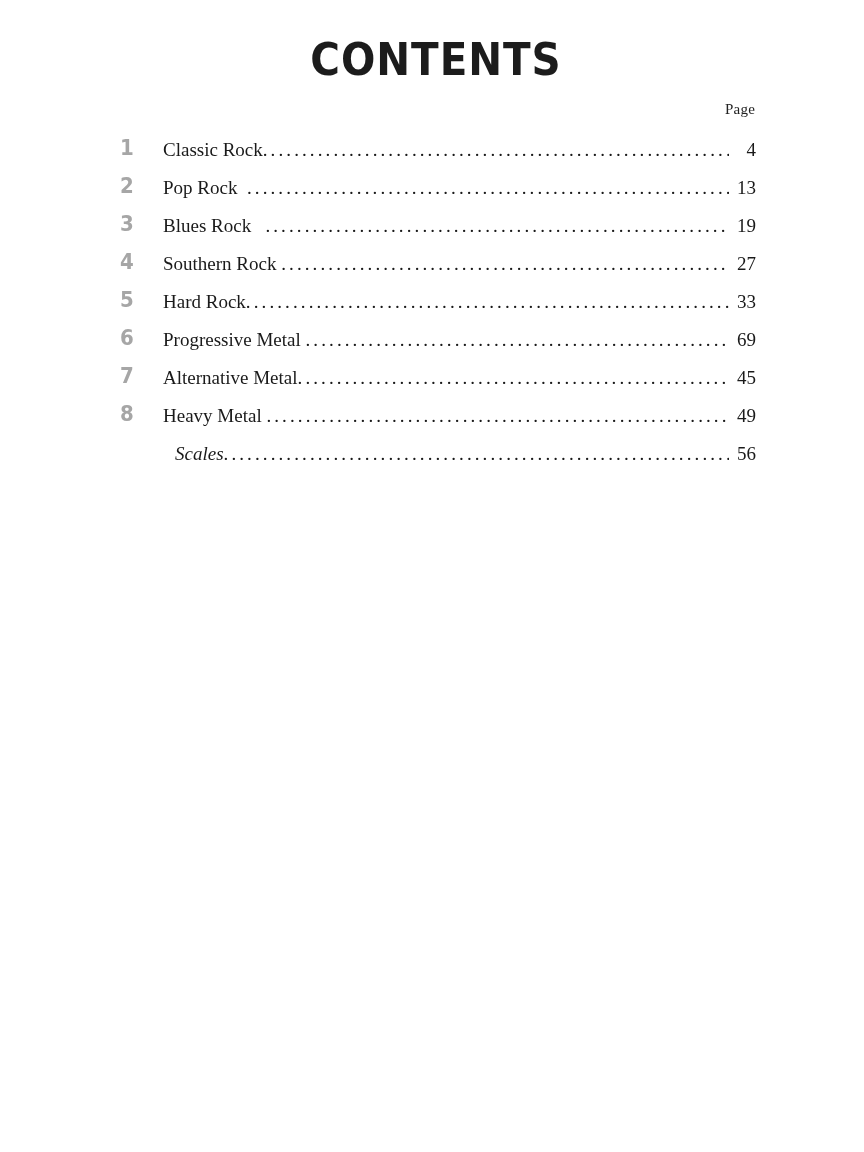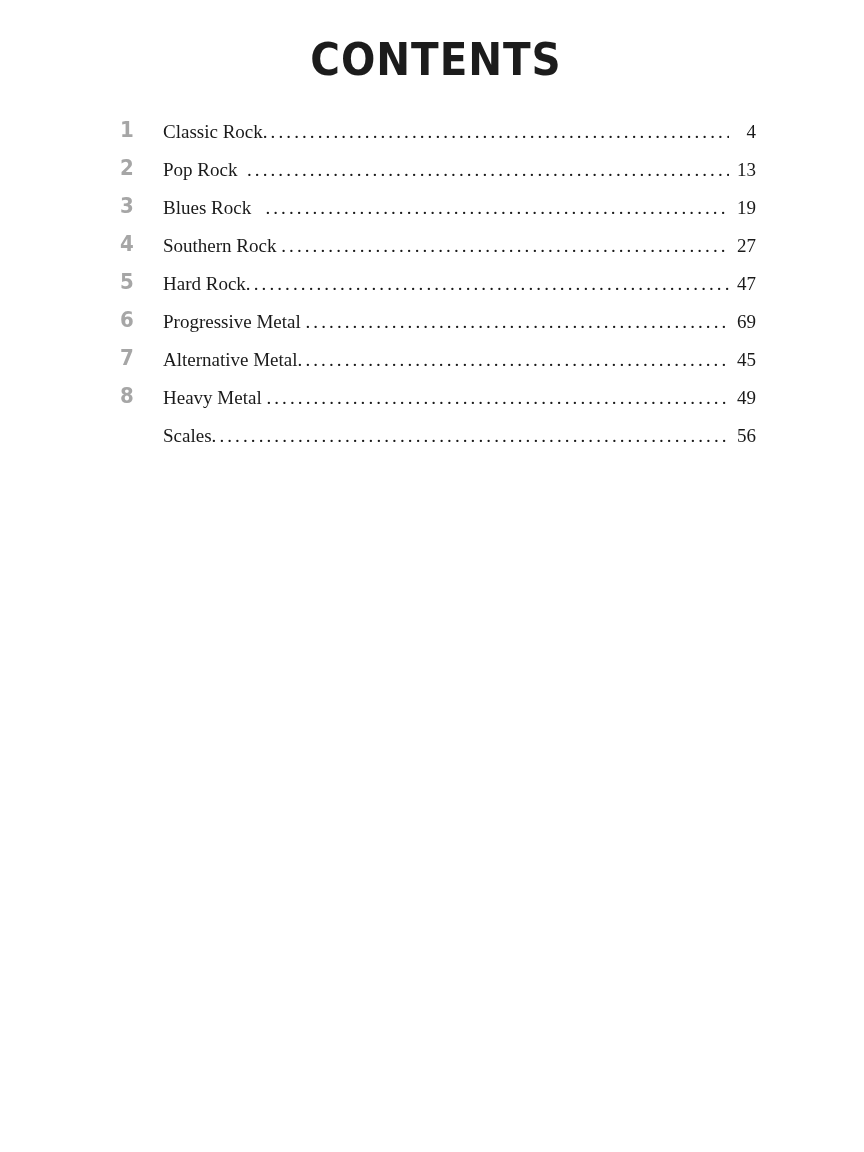--- a/index.html
+++ b/index.html
@@ -100,20 +100,22 @@
     line-height: 22px;
     color: #1a1a1a;
     justify-content: center;
   }
 
   .row-title {
     white-space: pre;
     flex: 0 0 auto;
   }
   .row-title.italic {
+    font-style: italic;
+    margin-left: 12px;
   }
 
   .leader {
     flex: 1 1 auto;
     overflow: hidden;
     white-space: nowrap;
     margin: 0 1px 0 0;
     font-size: 19px;
     letter-spacing: 3.1px;
     color: #1a1a1a;
@@ -132,20 +134,21 @@
 </style>
 </head>
 <body>
 
 <div class="page">
 
   <div class="toc-title">CONTENTS</div>
 
   <div class="toc-block">
 
+    <div class="page-header">Page</div>
 
     <ul class="toc-list" id="toc-list">
         <li class="toc-row">
           <span class="row-num">1</span>
           <span class="row-body">
             <span class="row-title">Classic Rock</span>
             <span class="row-title"></span>
             <span class="leader">.......................................................................................................................</span>
             <span class="row-page">4</span>
           </span>
@@ -176,21 +179,21 @@
             <span class="leader">.......................................................................................................................</span>
             <span class="row-page">27</span>
           </span>
         </li>
         <li class="toc-row">
           <span class="row-num">5</span>
           <span class="row-body">
             <span class="row-title">Hard Rock</span>
             <span class="row-title"></span>
             <span class="leader">.......................................................................................................................</span>
-            <span class="row-page">47</span>
+            <span class="row-page">33</span>
           </span>
         </li>
         <li class="toc-row">
           <span class="row-num">6</span>
           <span class="row-body">
             <span class="row-title">Progressive Metal</span>
             <span class="row-title"> </span>
             <span class="leader">.......................................................................................................................</span>
             <span class="row-page">69</span>
           </span>

